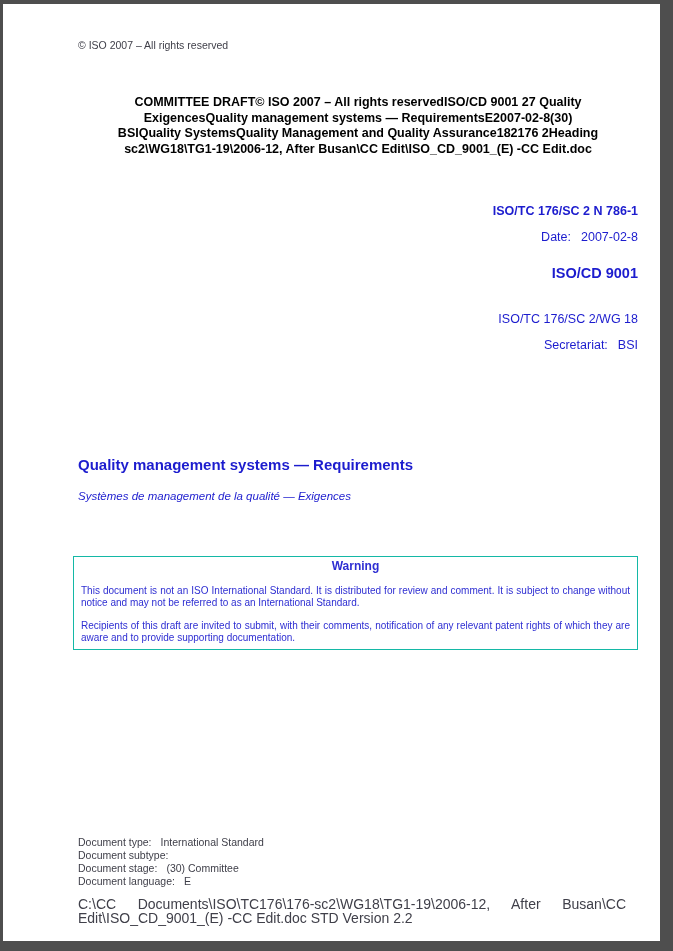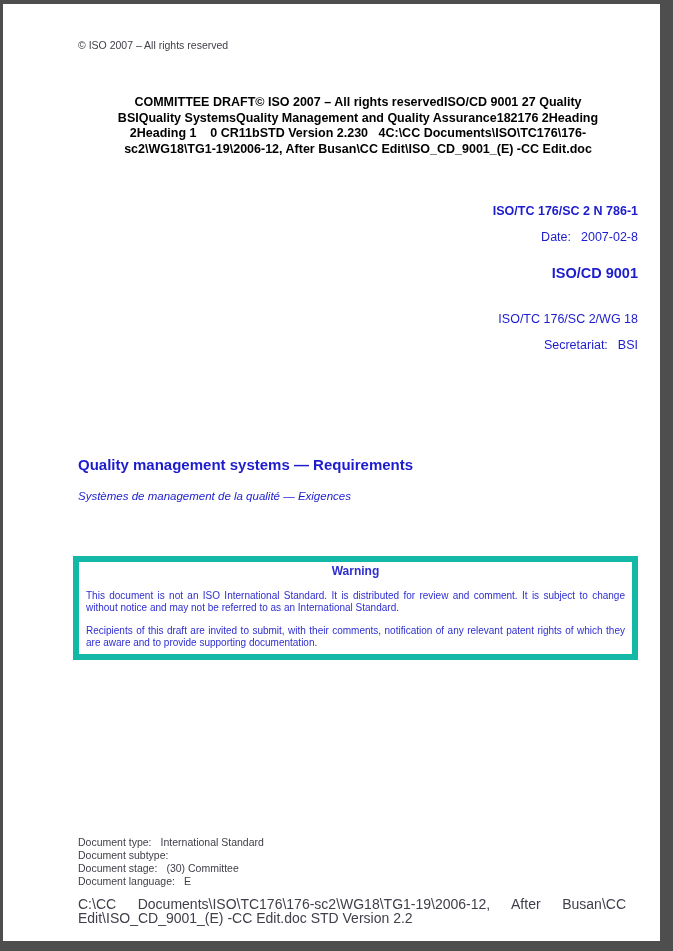--- a/index.html
+++ b/index.html
@@ -48,21 +48,21 @@
     left: 75px; top: 452px;
     font-size: 15px; font-weight: bold; color: #1C1CCE;
   }
   .title-fr {
     left: 75px; top: 486px;
     font-size: 11.5px; font-style: italic; color: #1C1CCE;
   }
   .warning-box {
     left: 70px; top: 552px; width: 565px;
     box-sizing: border-box;
-    border: 6px solid #14b8a6;
+    border: 1px solid #14b8a6;
     padding: 2px 7px 5px 7px;
     color: #2E2ED2;
   }
   .warning-heading {
     text-align: center;
     font-size: 12px; font-weight: bold;
     line-height: 15px;
   }
   .warning-para {
     margin: 11px 0 0 0;
@@ -83,22 +83,22 @@
 </head>
 <body>
 
 <div class="frame">
   <div class="page">
 
     <div class="abs copyright">© ISO 2007 – All rights reserved</div>
 
     <div class="abs header-block">
       <div class="hdr-line">COMMITTEE DRAFT© ISO 2007 – All rights reservedISO/CD 9001 27 Quality</div>
+      <div class="hdr-line">ExigencesQuality management systems — RequirementsE2007-02-8(30)</div>
       <div class="hdr-line">BSIQuality SystemsQuality Management and Quality Assurance182176 2Heading</div>
-      <div class="hdr-line">2Heading 1    0 CR11bSTD Version 2.230   4C:\CC Documents\ISO\TC176\176-</div>
       <div class="hdr-line">sc2\WG18\TG1-19\2006-12, After Busan\CC Edit\ISO_CD_9001_(E) -CC Edit.doc</div>
     </div>
 
     <div class="abs ref-line">ISO/TC 176/SC 2 N 786-1</div>
 
     <div class="abs meta-line meta-date">
       <span>Date:</span><span class="gap">2007-02-8</span>
     </div>
 
     <div class="abs meta-line meta-docnum">ISO/CD 9001</div>

